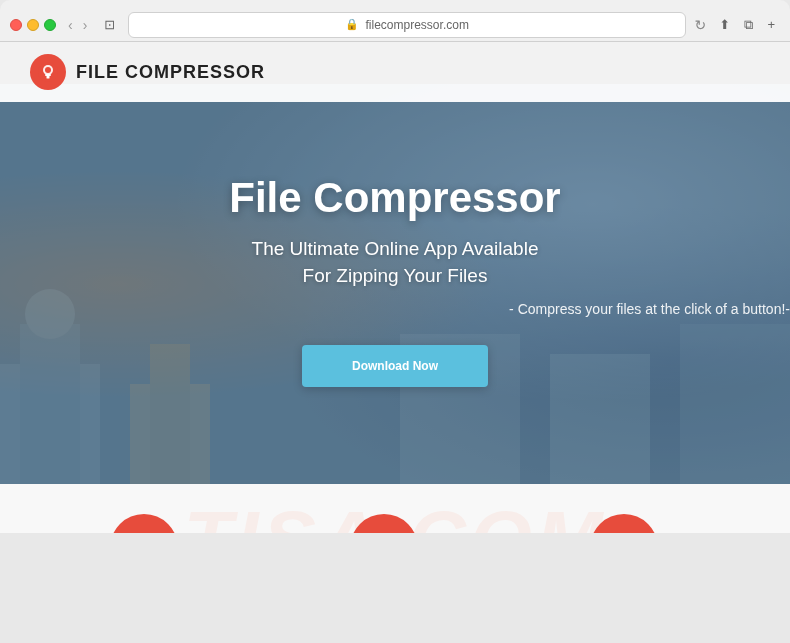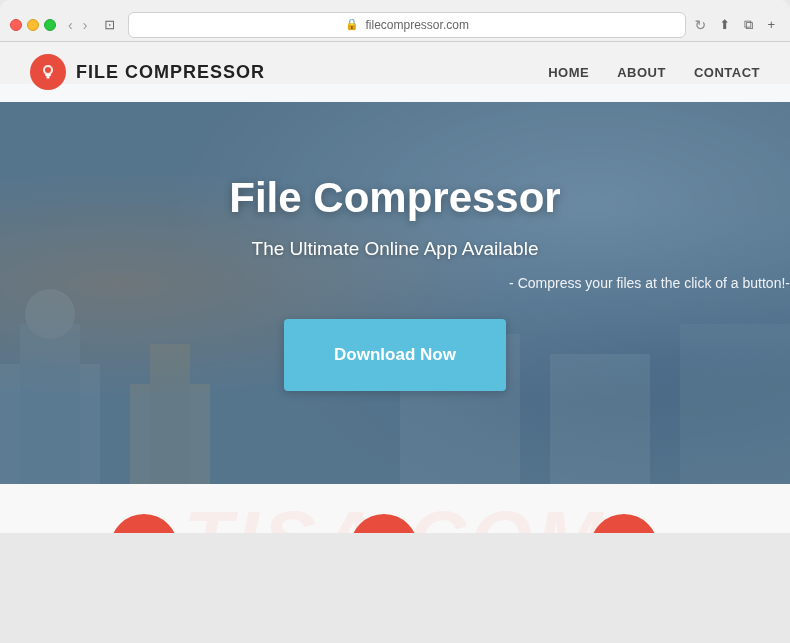--- a/index.html
+++ b/index.html
@@ -219,22 +219,22 @@
       color: rgba(255,255,255,0.9);
       margin-bottom: 28px;
       font-style: normal;
       text-align: right;
     }
 
     .download-btn {
       background: #5bc0de;
       color: white;
       border: none;
-      padding: 26px 50px;
-      font-size: 17px;
+      padding: 14px 50px;
+      font-size: 12px;
       font-weight: 600;
       border-radius: 4px;
       cursor: pointer;
       margin-bottom: 16px;
       box-shadow: 0 2px 10px rgba(0,0,0,0.2);
     }
 
     .mac-compatible {
       font-size: 13px;
       color: rgba(255,255,255,0.85);
@@ -357,25 +357,20 @@
         <svg width="22" height="22" viewBox="0 0 22 22" fill="none">
           <circle cx="11" cy="11" r="10" fill="#e74c3c"></circle>
           <ellipse cx="11" cy="9" rx="5" ry="5" fill="white" opacity="0.9"></ellipse>
           <ellipse cx="11" cy="9" rx="3" ry="3" fill="#e74c3c"></ellipse>
           <rect x="8" y="13" width="6" height="2" rx="1" fill="white"></rect>
           <rect x="9.5" y="14.5" width="3" height="3" rx="0.5" fill="white"></rect>
         </svg>
       </div>
       <span class="brand-name">FILE COMPRESSOR</span>
     </div>
-    <ul class="nav-links">
-      <li class="nav-link">HOME</li>
-      <li class="nav-link">ABOUT</li>
-      <li class="nav-link">CONTACT</li>
-    </ul>
   </div>
 
   <div class="hero">
     <div class="hero-bg"></div>
     <div class="hero-bg-image"></div>
     <div class="hero-overlay"></div>
 
     <svg style="position:absolute;bottom:0;left:0;right:0;opacity:0.15;z-index:2;" width="790" height="200" viewBox="0 0 790 200">
       <rect x="0" y="80" width="100" height="120" fill="#8fa8b5"></rect>
       <rect x="20" y="40" width="60" height="160" fill="#7a9aad"></rect>
@@ -384,20 +379,21 @@
       <rect x="150" y="60" width="40" height="140" fill="#b89860"></rect>
       <rect x="400" y="50" width="120" height="150" fill="#8fa8b5"></rect>
       <rect x="550" y="70" width="100" height="130" fill="#9ab8c0"></rect>
       <rect x="680" y="40" width="110" height="160" fill="#7a9aad"></rect>
     </svg>
 
     <div class="hero-content">
       <h1 class="hero-title">File Compressor</h1>
       <p class="hero-subtitle">
         <span>The Ultimate Online App Available</span><br>
+        <span>For Zipping Your Files</span>
       </p>
       <p class="hero-tagline">- Compress your files at the click of a button!-</p>
 
       <div style="display:flex;flex-direction:column;align-items:center;gap:12px;">
         <button class="download-btn">Download Now</button>
       </div>
     </div>
   </div>
 
   <div class="features">

